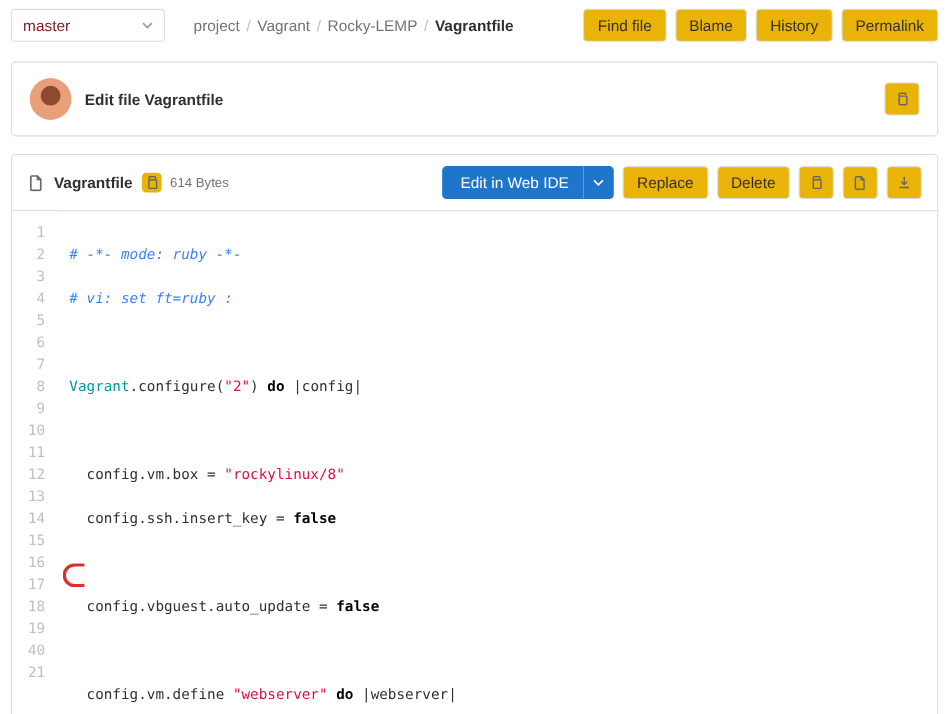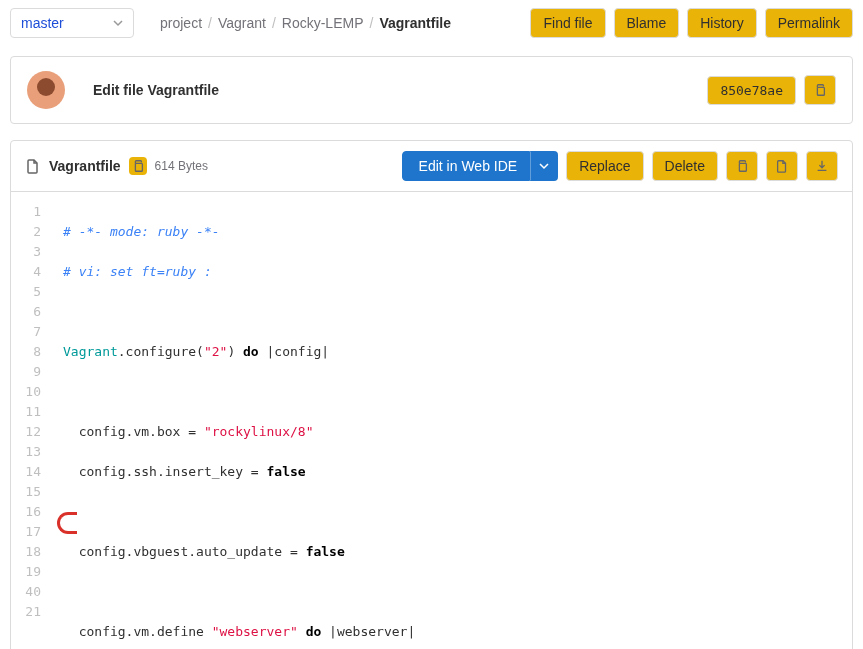--- a/index.html
+++ b/index.html
@@ -17,22 +17,22 @@
     gap: 8px;
     margin-bottom: 18px;
   }
   .branch-select {
     display: flex;
     align-items: center;
     justify-content: space-between;
     border: 1px solid #dbdbdb;
     border-radius: 4px;
     padding: 6px 10px;
-    width: 124px;
-    color: #1d4ed8;
+    width: 140px;
+    color: #7f1d1d;
     background: #fff;
   }
   .branch-select .chev { color: #999; }
   .crumbs {
     display: flex;
     align-items: center;
     gap: 6px;
     margin-left: 18px;
     color: #737278;
     flex: 1;
@@ -67,21 +67,21 @@
 
   .card {
     border: 1px solid #dbdbdb;
     border-radius: 4px;
     margin-bottom: 16px;
   }
   .commit-card {
     display: flex;
     align-items: center;
     padding: 14px 16px;
-    gap: 28px;
+    gap: 12px;
   }
   .avatar {
     width: 38px; height: 38px;
     border-radius: 50%;
     background: #e9a07a;
     flex-shrink: 0;
     position: relative;
     overflow: hidden;
   }
   .avatar::after{
@@ -177,21 +177,20 @@
     <button class="btn">Permalink</button>
   </div>
 </div>
 
 <div class="card commit-card">
   <div class="avatar"></div>
   <div class="commit-body">
     <div class="commit-title">Edit file Vagrantfile</div>
   </div>
   <div class="btn-row">
-    <div class="btn sha-box">850e78ae</div>
     <button class="btn icon">
       <span>
         <svg width="14" height="14" viewBox="0 0 16 16" fill="none" stroke="#666" stroke-width="1.5">
             <rect x="5" y="5" width="8" height="9" rx="1"></rect>
             <path d="M5 5V3a1 1 0 011-1h5a1 1 0 011 1v1"></path>
           </svg>
       </span>
     </button>
   </div>
 </div>

